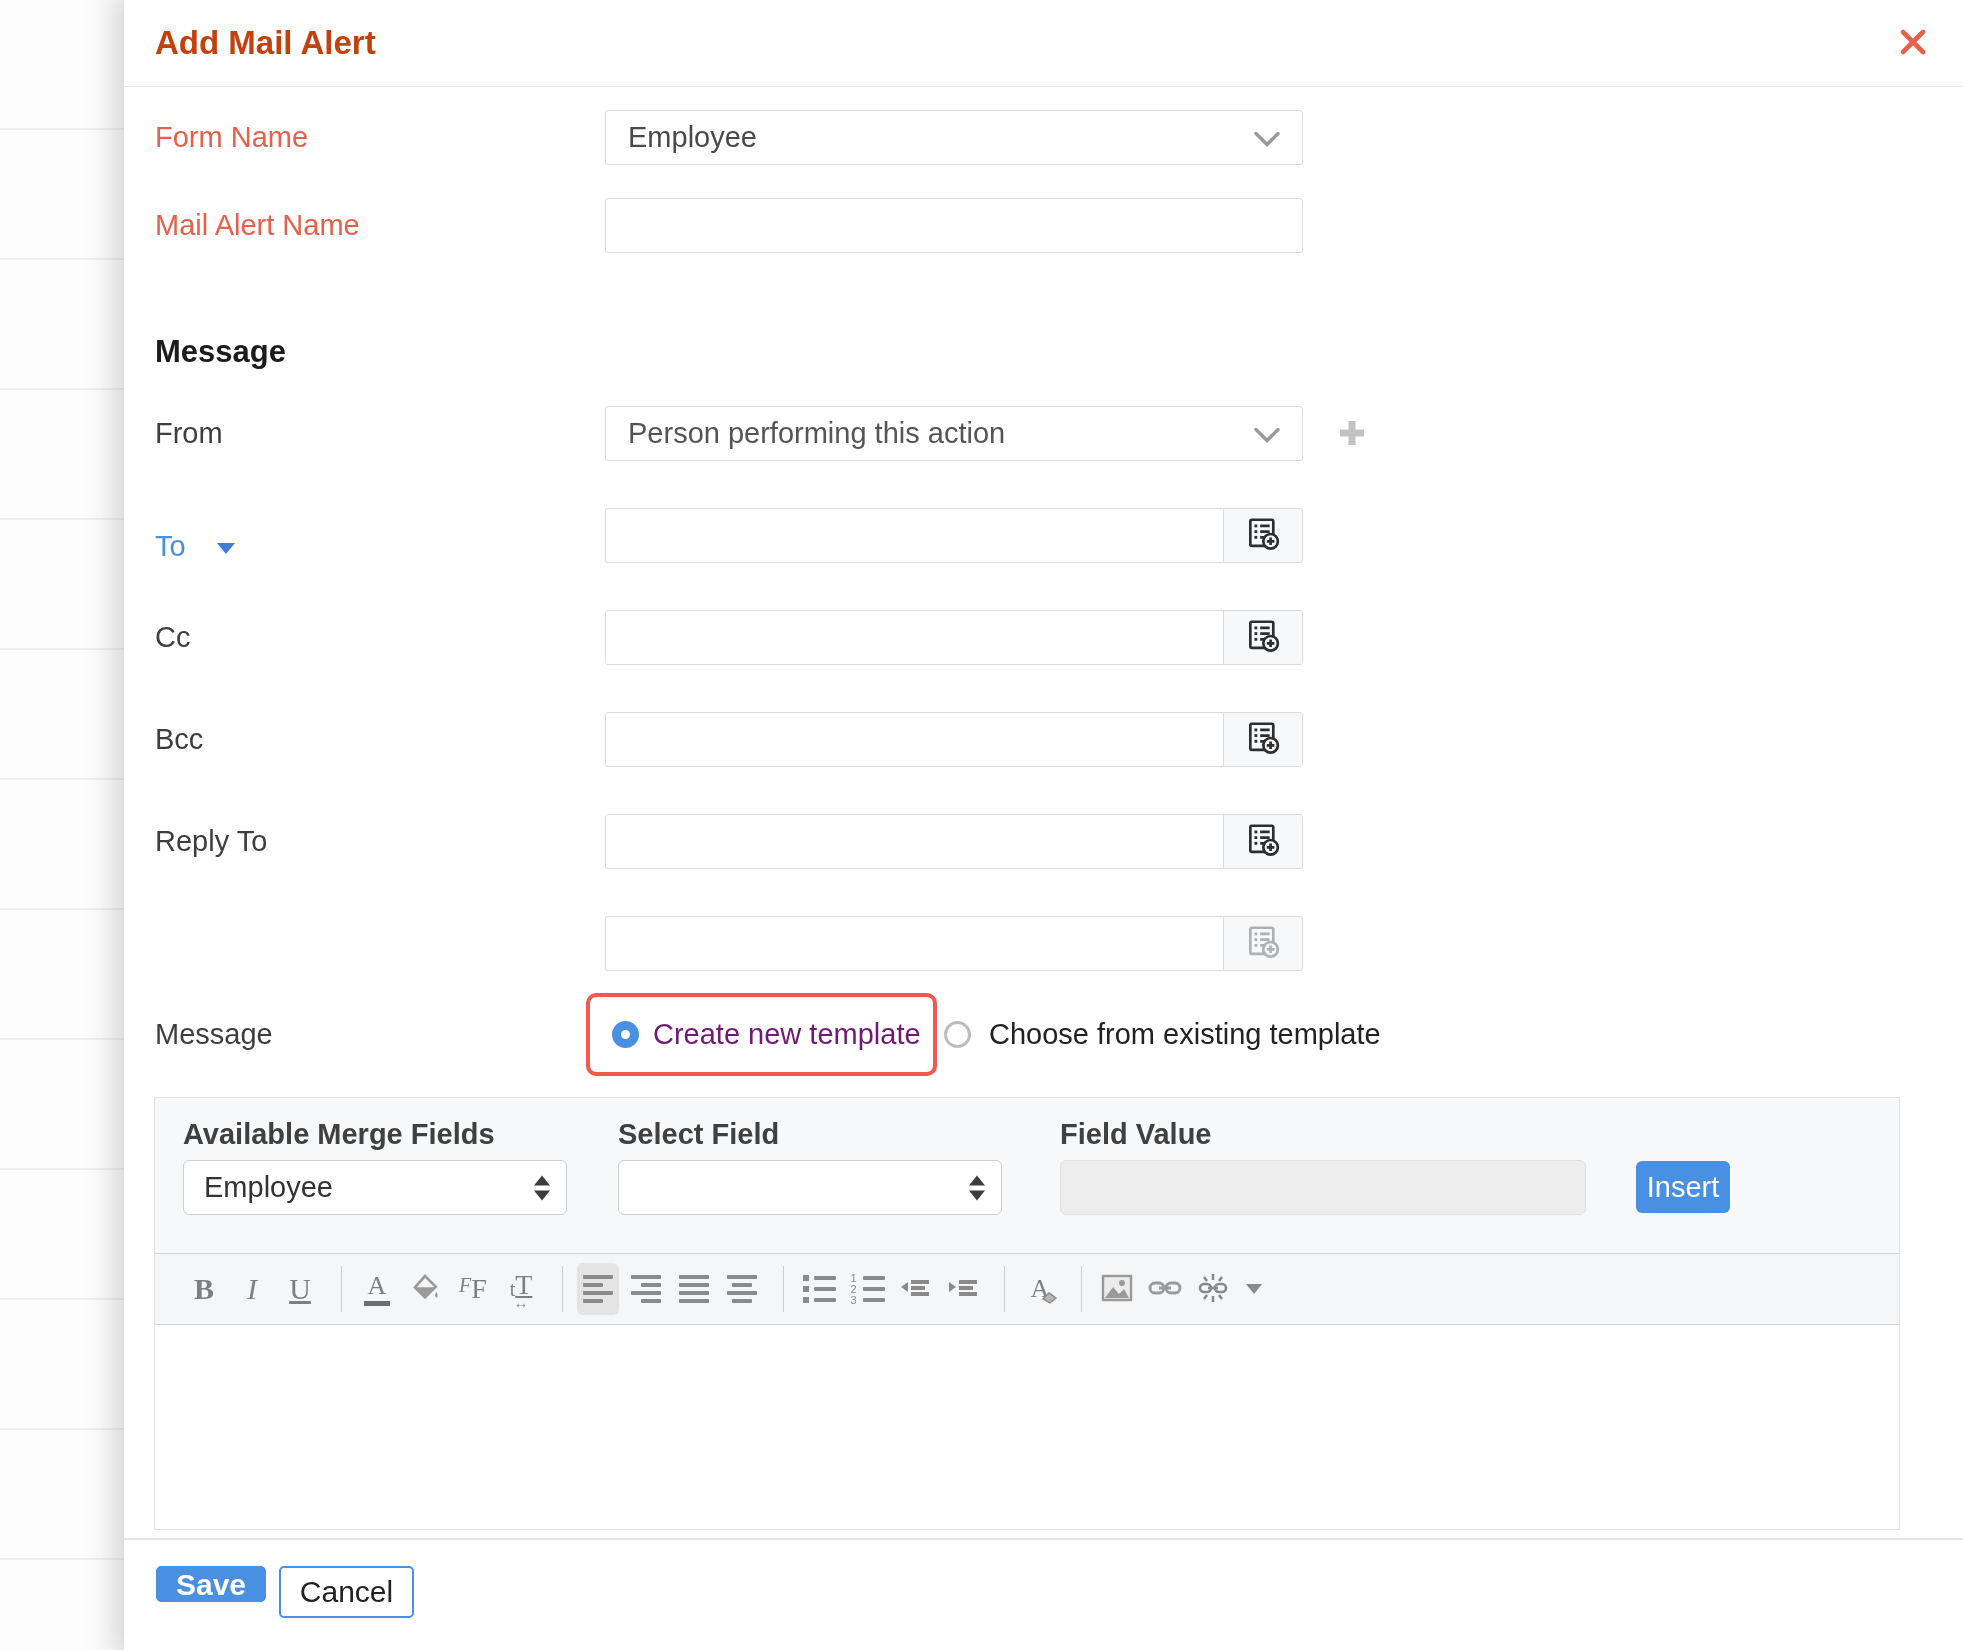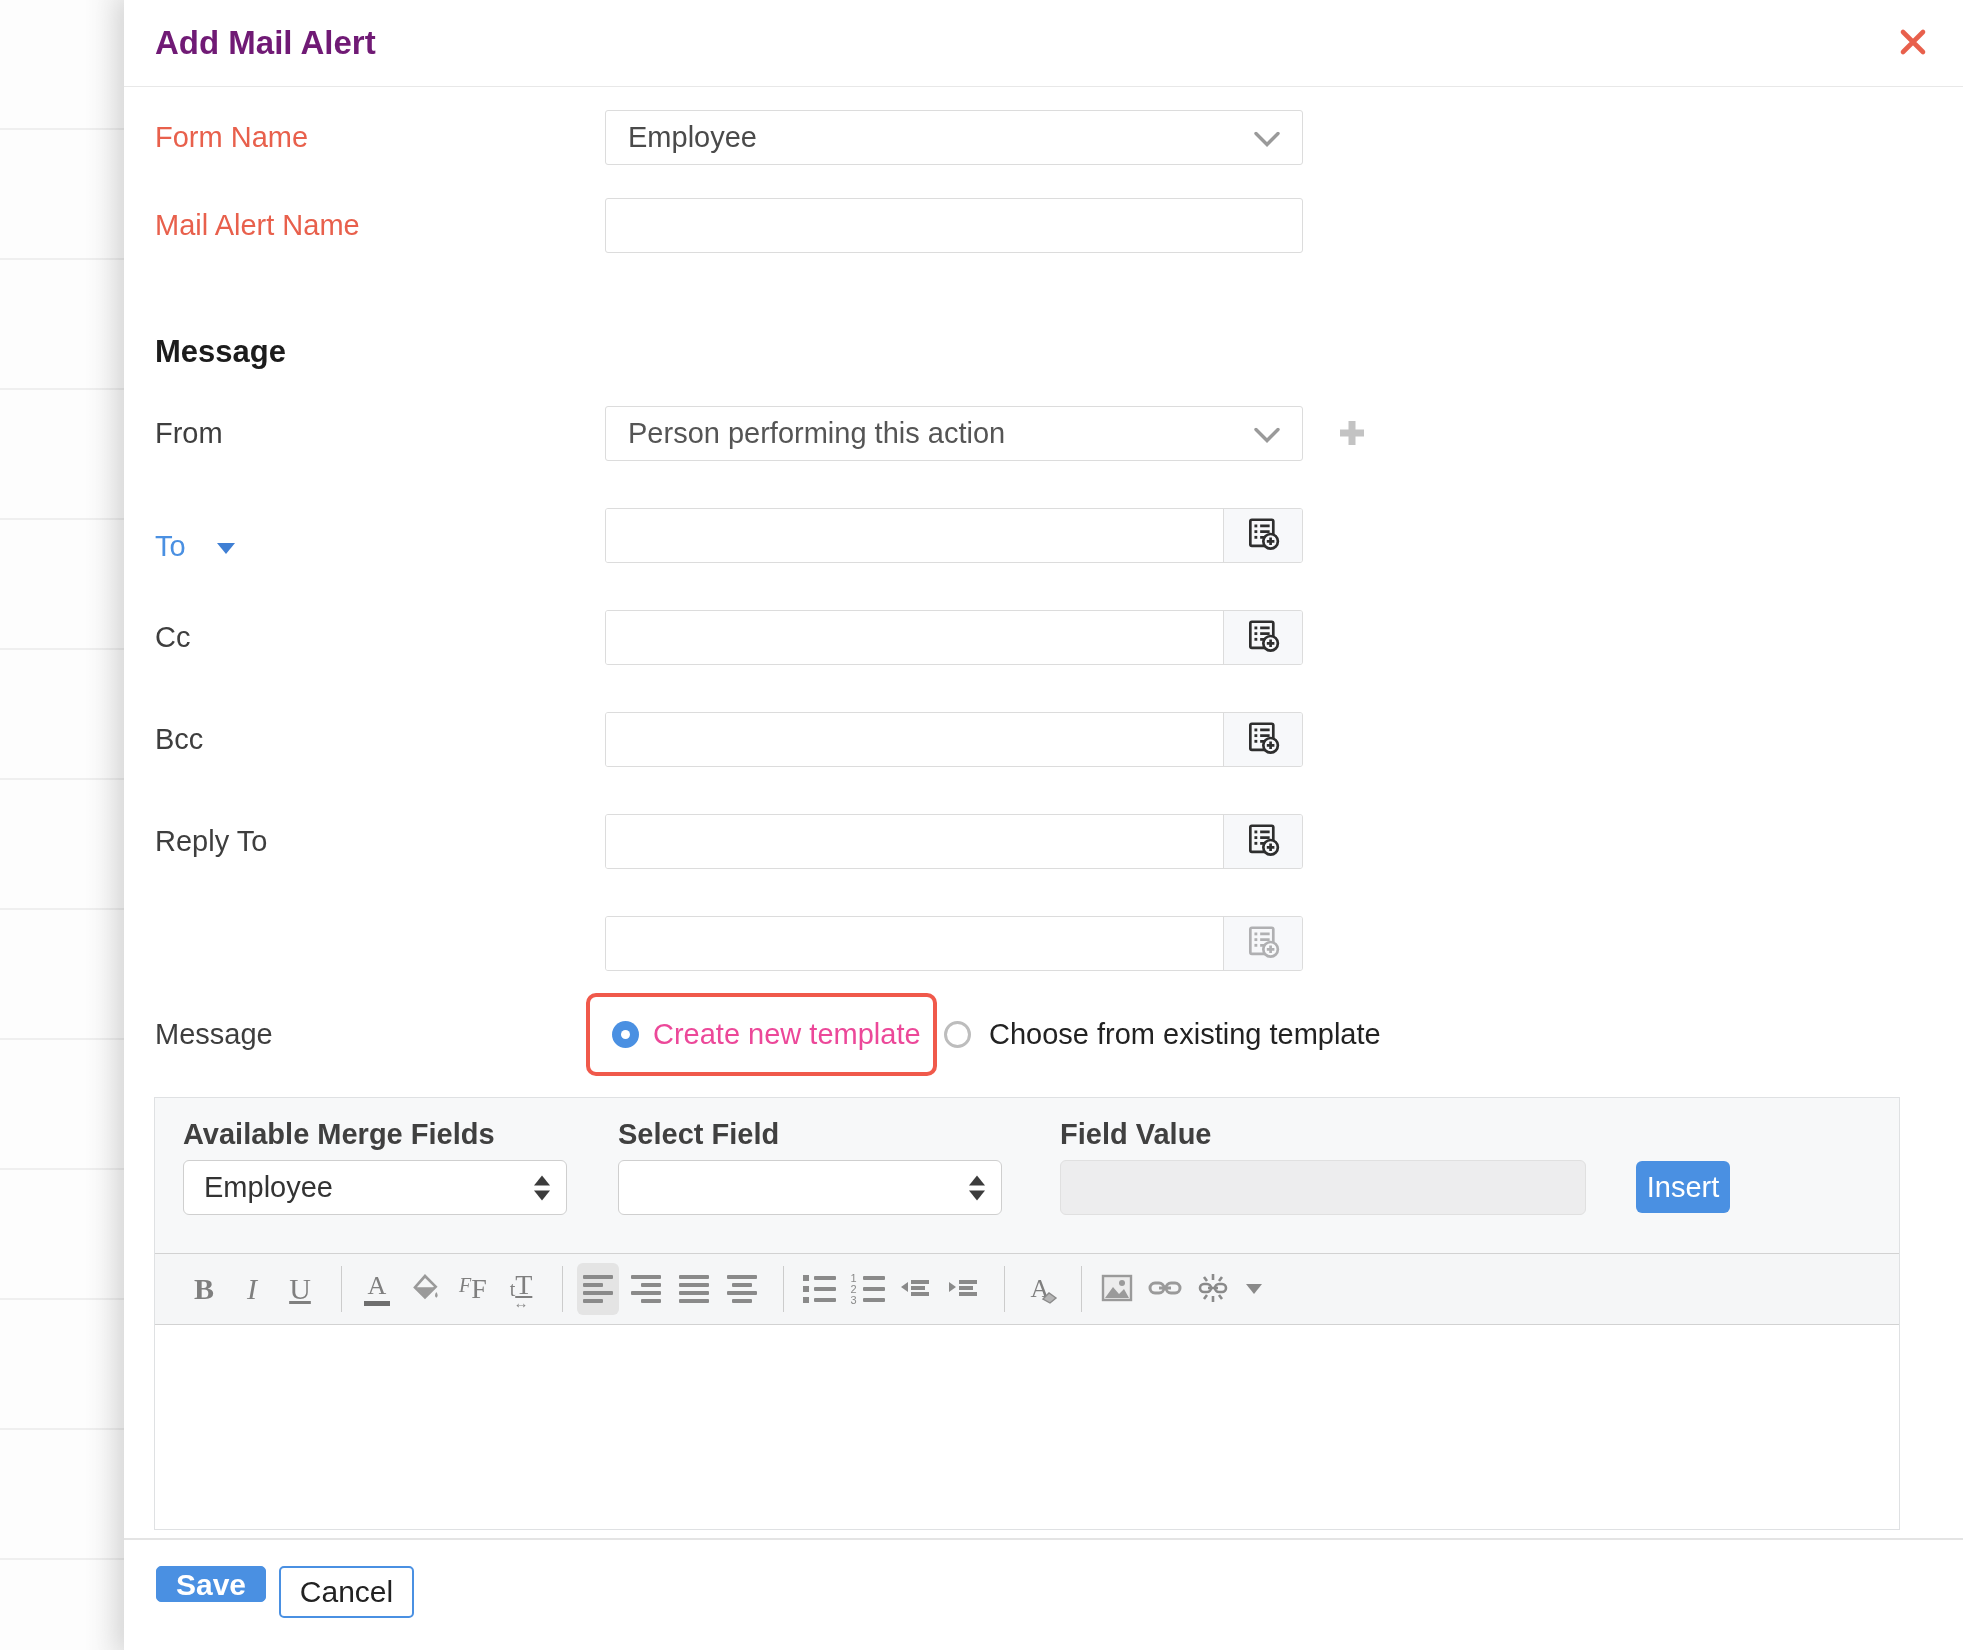--- a/index.html
+++ b/index.html
@@ -17,21 +17,21 @@
     content:"";position:absolute;right:0;top:0;bottom:0;width:40px;
     background:linear-gradient(to right,rgba(0,0,0,0) ,rgba(0,0,0,0.05));
   }
   
   .dialog{
     position:absolute;left:124px;top:0;width:1839px;height:1650px;
     background:#ffffff;box-shadow:-8px 0 22px rgba(0,0,0,0.10);
   }
   .dlg-header{position:absolute;left:0;top:0;right:0;height:86px;background:#fff;border-bottom:1px solid #e8e8e8;}
   .dlg-title{position:absolute;left:31px;top:0;height:86px;display:flex;align-items:center;
-    font-size:33px;font-weight:700;color:#701a75;}
+    font-size:33px;font-weight:700;color:#c2410c;}
   .close-btn{position:absolute;left:1767px;top:21px;width:44px;height:44px;display:flex;
     align-items:center;justify-content:center;cursor:pointer;background:none;border:none;padding:0;}
   
   .row-label{position:absolute;left:31px;width:420px;display:flex;align-items:center;
     font-size:29px;color:#3e3e3e;}
   .red{color:#e8604c;}
   .section-heading{position:absolute;left:31px;top:330px;height:44px;display:flex;align-items:center;
     font-size:31px;font-weight:700;color:#1c1c1c;}
   .sel{
     position:absolute;left:481px;width:698px;height:55px;background:#fff;
@@ -64,21 +64,21 @@
   
   .radio-highlight{
     position:absolute;left:462px;top:993px;width:351px;height:83px;box-sizing:border-box;
     border:4px solid #f0594b;border-radius:10px;display:flex;align-items:center;cursor:pointer;
   }
   .radio-on{width:27px;height:27px;border-radius:50%;background:#4a90e2;margin-left:22px;
     display:flex;align-items:center;justify-content:center;flex:none;}
   .radio-on .dot{width:9px;height:9px;border-radius:50%;background:#fff;}
   .radio-off{width:27px;height:27px;border-radius:50%;background:#fff;border:3px solid #bdbdbd;
     box-sizing:border-box;margin-right:18px;flex:none;}
-  .radio-label{font-size:29px;color:#ec4899;margin-left:14px;white-space:nowrap;}
+  .radio-label{font-size:29px;color:#701a75;margin-left:14px;white-space:nowrap;}
   .radio-opt2{position:absolute;left:820px;top:993px;height:83px;display:flex;align-items:center;cursor:pointer;}
   
   .editor-block{position:absolute;left:30px;top:1097px;width:1746px;height:433px;
     border:1px solid #dfe1e3;box-sizing:border-box;}
   .merge-panel{position:absolute;left:0;top:0;right:0;height:155px;background:#f7f8f9;}
   .merge-label{position:absolute;top:14px;height:44px;display:flex;align-items:center;
     font-size:29px;font-weight:700;color:#404040;}
   .merge-sel{position:absolute;top:62px;height:55px;background:#fff;border:1px solid #cfcfcf;
     border-radius:6px;box-sizing:border-box;display:flex;align-items:center;padding-left:20px;
     font-size:29px;color:#333;cursor:pointer;}

